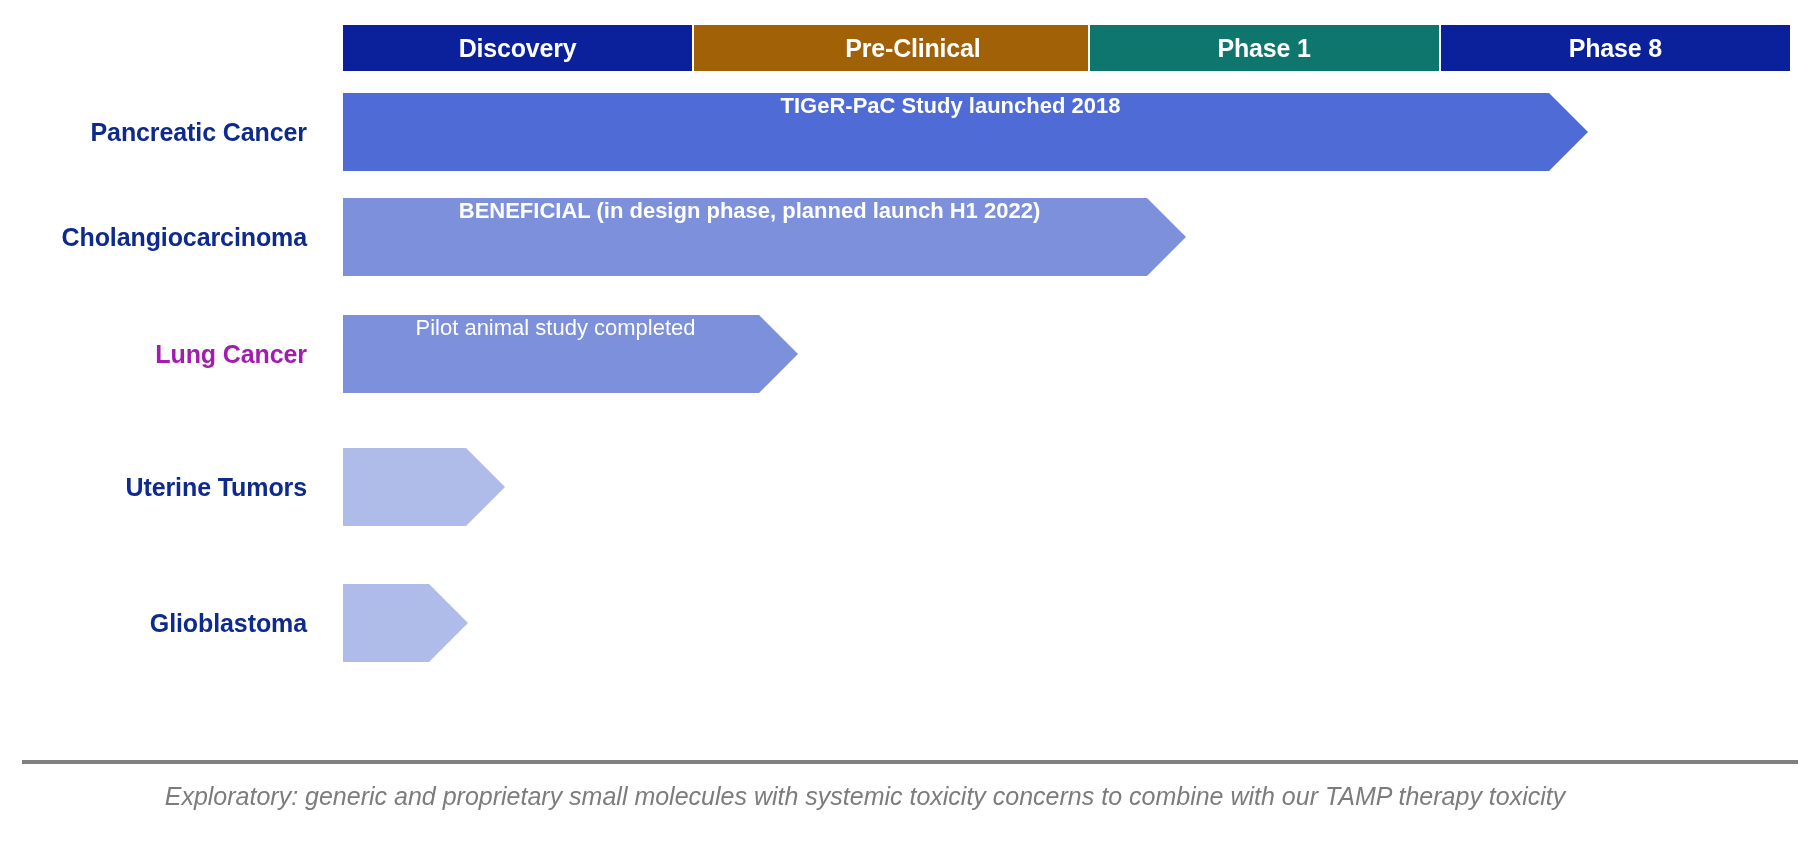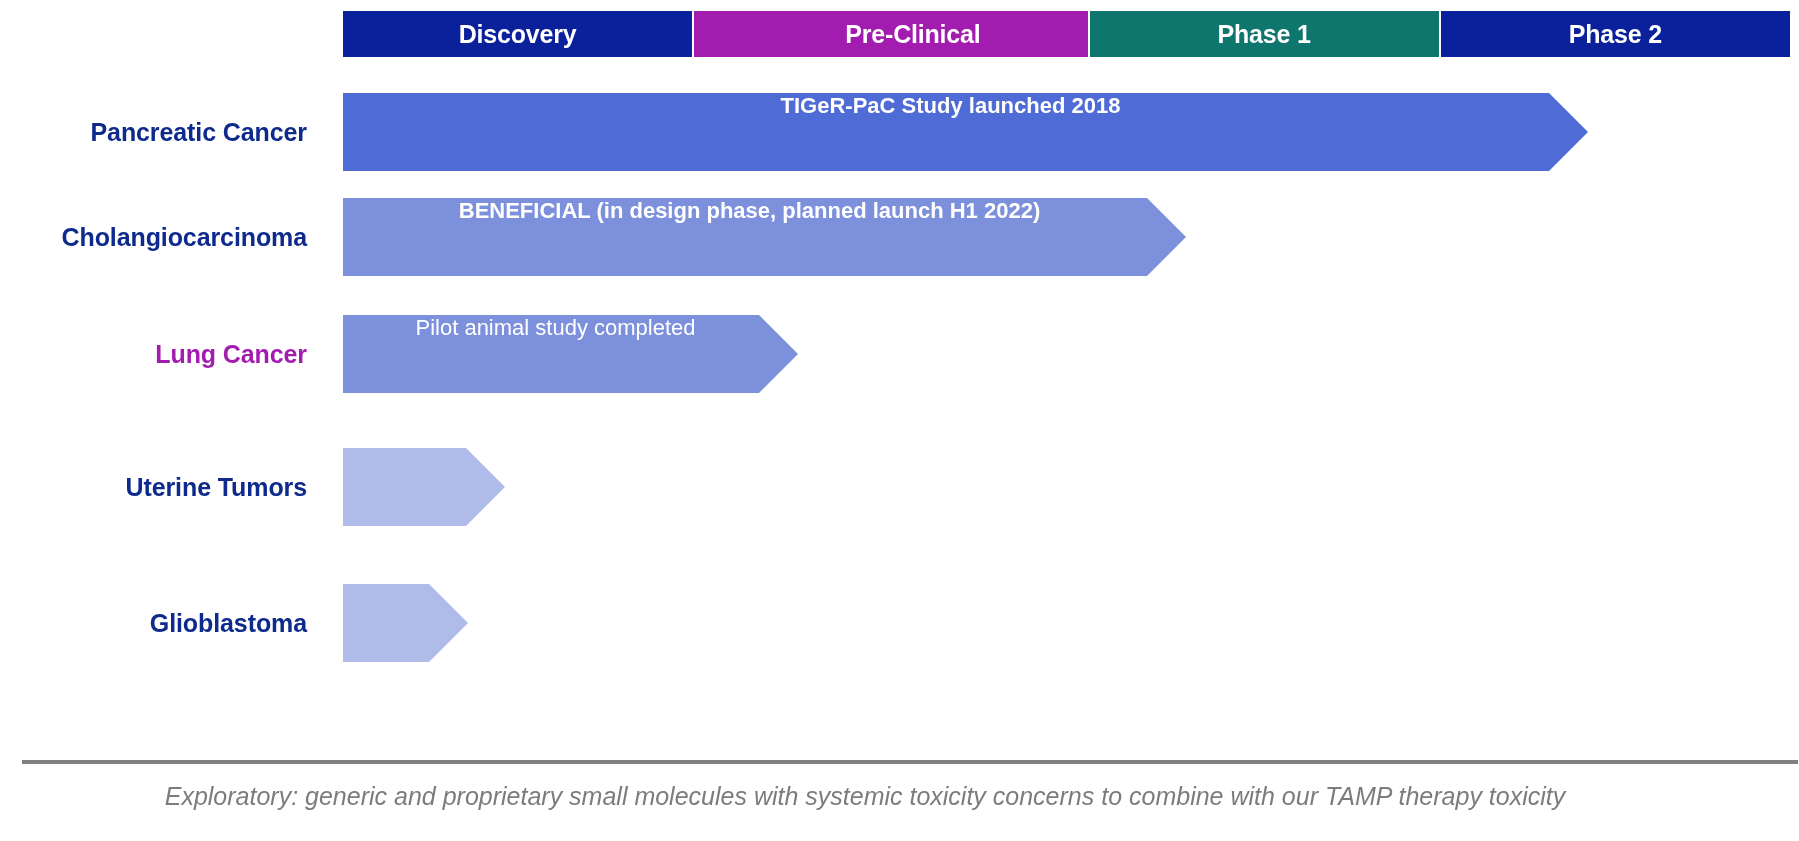--- a/index.html
+++ b/index.html
@@ -16,21 +16,21 @@
     position: relative;
     width: 1799px;
     height: 841px;
     background: #ffffff;
   }
 
   
   .phase-header {
     position: absolute;
     left: 343px;
-    top: 11px;
+    top: 25px;
     width: 1447px;
     height: 46px;
     display: flex;
   }
   .phase-cell {
     flex: 1 1 0;
     background: #0a219b;
     color: #ffffff;
     font-size: 25px;
     font-weight: bold;
@@ -112,28 +112,28 @@
 </style>
 </head>
 <body>
 
 <div id="canvas" style="background: rgb(255, 255, 255);">
 
   <div class="phase-header">
     <div class="phase-cell" style="background: rgb(10, 33, 155);">
       <span>Discovery</span>
     </div>
-    <div class="phase-cell" style="background: #a21caf; padding-left: 44px;">
+    <div class="phase-cell" style="background: #a16207; padding-left: 44px;">
       <span>Pre-Clinical</span>
     </div>
     <div class="phase-cell" style="background: #0f766e;">
       <span>Phase 1</span>
     </div>
     <div class="phase-cell" style="background: rgb(10, 33, 155);">
-      <span>Phase 2</span>
+      <span>Phase 8</span>
     </div>
   </div>
 
   <div class="row" style="top: 93px;">
     <div class="row-label" style="color: rgb(13, 42, 140);">
       <span>Pancreatic Cancer</span>
     </div>
     <div class="arrow" style="width: 1245px; background: rgb(79, 107, 214);">
       <span class="arrow-text bold">TIGeR-PaC Study launched 2018</span>
     </div>

